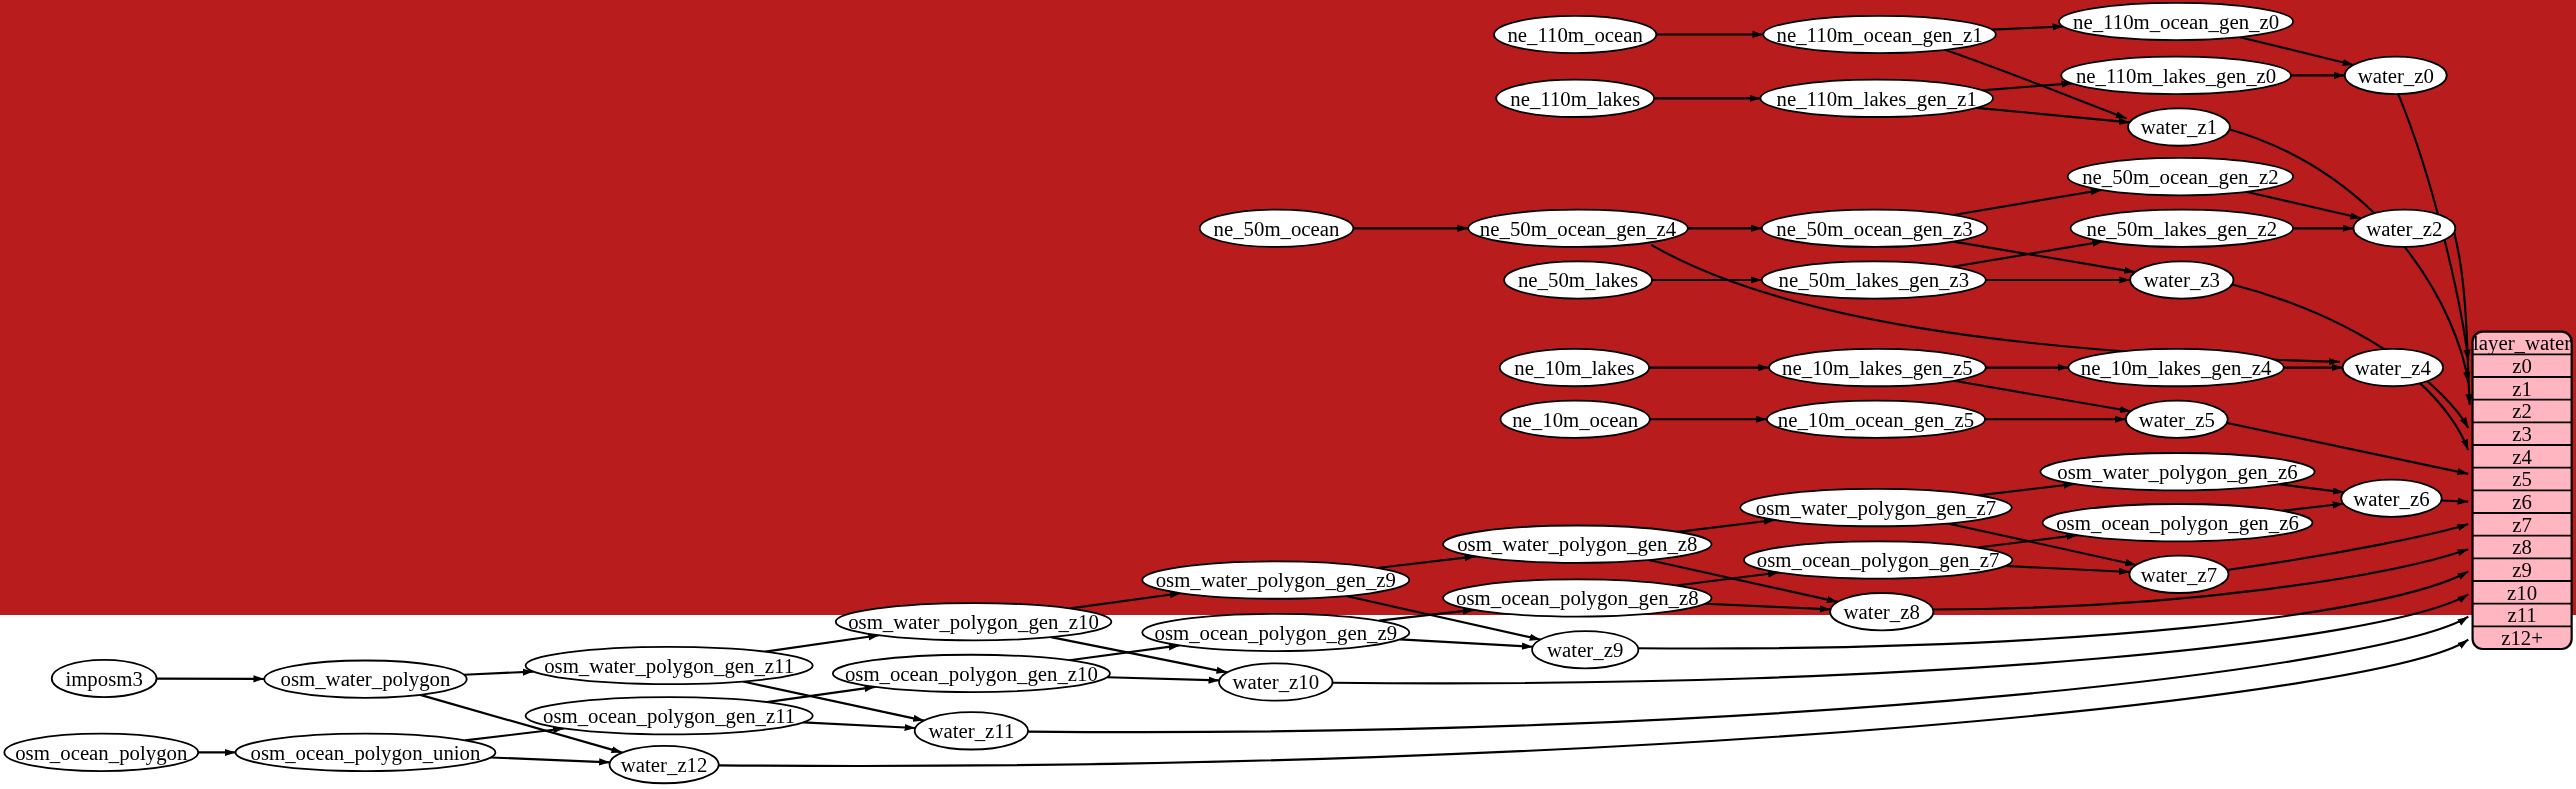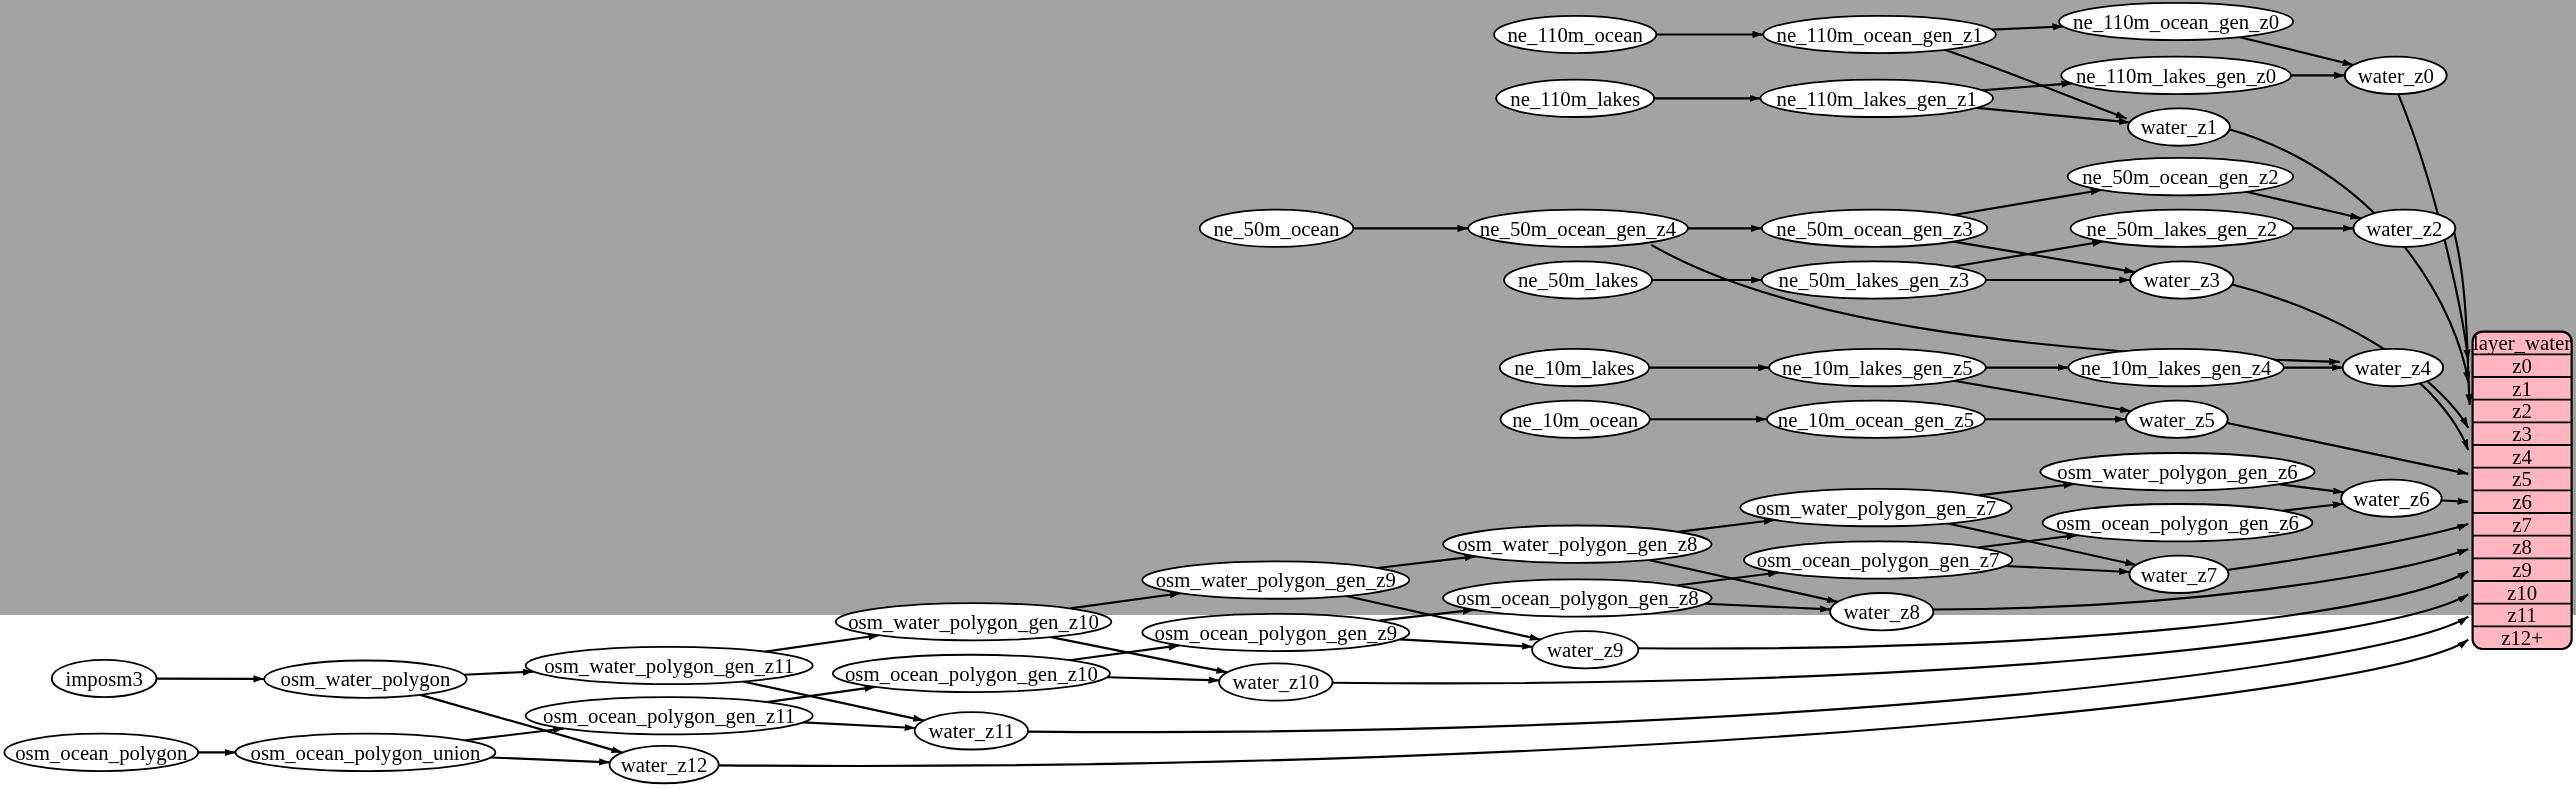--- a/index.html
+++ b/index.html
@@ -1,18 +1,18 @@
 <!DOCTYPE html>
 <html style="font-size:11.5px"><head>
 <meta charset="utf-8">
 <style>
   html,body{margin:0;padding:0;background:#ffffff;}
   body{width:2576px;height:789px;overflow:hidden;
        font-family:"Liberation Serif","DejaVu Serif",serif;}
-  #graph-wrap{position:relative;width:2576px;height:615px;background:#a3a3a3;}
+  #graph-wrap{position:relative;width:2576px;height:615px;background:#b91c1c;}
   svg{display:block;}
   svg text{font-family:"Liberation Serif","DejaVu Serif",serif;
            font-size:29px;fill:#000000;}
 </style>
 </head>
 <body>
 
 <div id="graph-wrap">
   <svg id="graph-svg" width="2576" height="789" viewBox="0 0 3588 1099">
       <defs>

